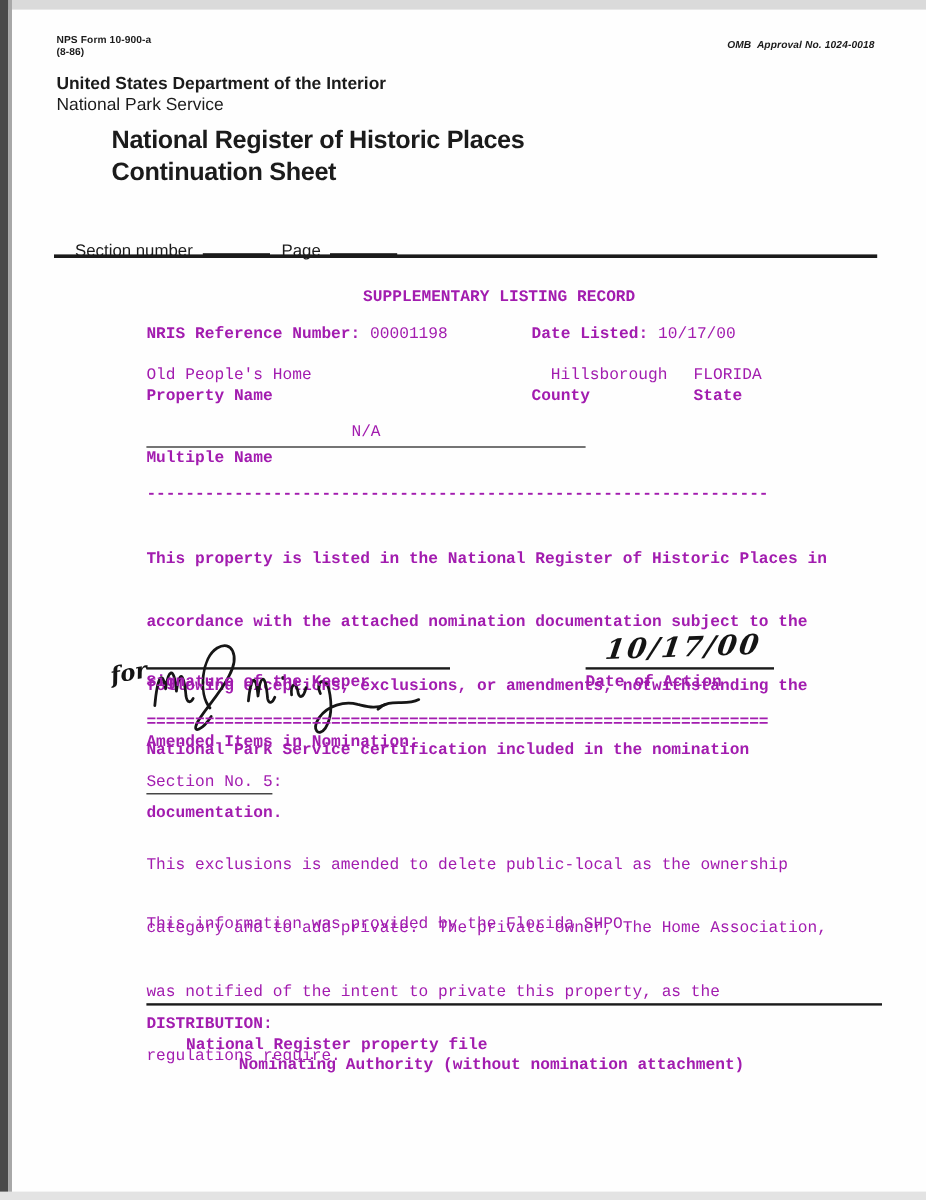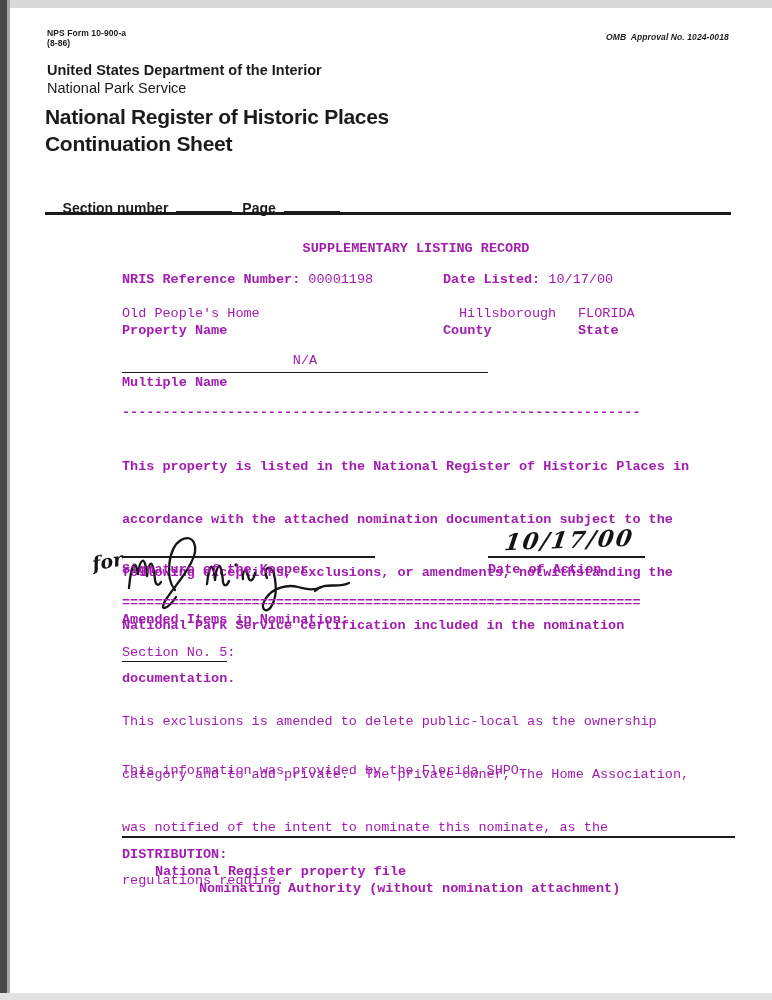--- a/index.html
+++ b/index.html
@@ -15,22 +15,22 @@
   .edge-left{position:absolute;left:0;top:0;width:7px;height:1000px;background:#4a4a4a;}
   .edge-left2{position:absolute;left:7px;top:0;width:3px;height:1000px;background:#a8a8a8;}
   .edge-top{position:absolute;left:0;top:0;width:772px;height:8px;background:#dadada;}
   .edge-bottom{position:absolute;left:0;top:993px;width:772px;height:7px;background:#e3e3e3;}
 
   .abs{position:absolute;white-space:pre;}
   .tiny{font-size:8.5px;font-weight:bold;line-height:10px;letter-spacing:0.1px;}
   .tiny-italic{font-size:8.5px;font-weight:bold;font-style:italic;letter-spacing:0.1px;text-align:center;}
   .agency{font-size:14.5px;font-weight:bold;}
   .bureau{font-size:14.5px;}
-  .doc-title{font-size:21px;font-weight:bold;letter-spacing:-0.3px;}
-  .section-row{font-size:14px;font-weight:bold;text-align:right;}
+  .doc-title{font-size:21px;font-weight:bold;letter-spacing:-0.3px;margin-left:48px;}
+  .section-row{font-size:14px;font-weight:normal;text-align:right;}
   .blank-line{display:inline-block;width:56px;height:11px;border-bottom:2px solid #1b1b1b;margin:0 10px 0 8px;}
   .rule-thick{position:absolute;height:3px;background:#1b1b1b;}
   .rule-thin{position:absolute;height:2px;background:#1b1b1b;}
 
   .mono{font-family:"Liberation Mono","DejaVu Sans Mono",monospace;font-size:13.5px;line-height:17px;white-space:pre;color:#a21caf;}
   .b{font-weight:bold;}
   .center-col{width:588px;text-align:center;}
   .underlined-field{border-bottom:1.5px solid #1a1a1a;padding-bottom:3px;text-align:center;}
   .u-inline{border-bottom:1.5px solid #1a1a1a;padding-bottom:1px;}
 
@@ -115,21 +115,21 @@
   <div class="abs mono b" style="left:488px;top:561px;">Date of Action</div>
 
   <div class="abs mono b" style="left:122px;top:594px;">================================================================</div>
   <div class="abs mono b" style="left:122px;top:611px;">Amended Items in Nomination:</div>
 
   <div class="abs mono" style="left:122px;top:644px;"><span class="u-inline">Section No. 5</span><span>:</span></div>
 
   <div class="abs" style="left:122px;top:677px;">
     <div class="mono">This exclusions is amended to delete public-local as the ownership</div>
     <div class="mono">category and to add private.  The private owner, The Home Association,</div>
-    <div class="mono">was notified of the intent to nominate this nominate, as the</div>
+    <div class="mono">was notified of the intent to private this property, as the</div>
     <div class="mono">regulations require.</div>
   </div>
 
   <div class="abs mono" style="left:122px;top:762px;">This information was provided by the Florida SHPO.</div>
 
   <div class="rule-thin" style="left:122px;top:836px;width:613px;"></div>
   <div class="abs mono b" style="left:122px;top:846px;">DISTRIBUTION:</div>
   <div class="abs mono b" style="left:155px;top:863px;">National Register property file</div>
   <div class="abs mono b" style="left:155px;top:880px;margin-left:44px;">Nominating Authority (without nomination attachment)</div>
 </div>

